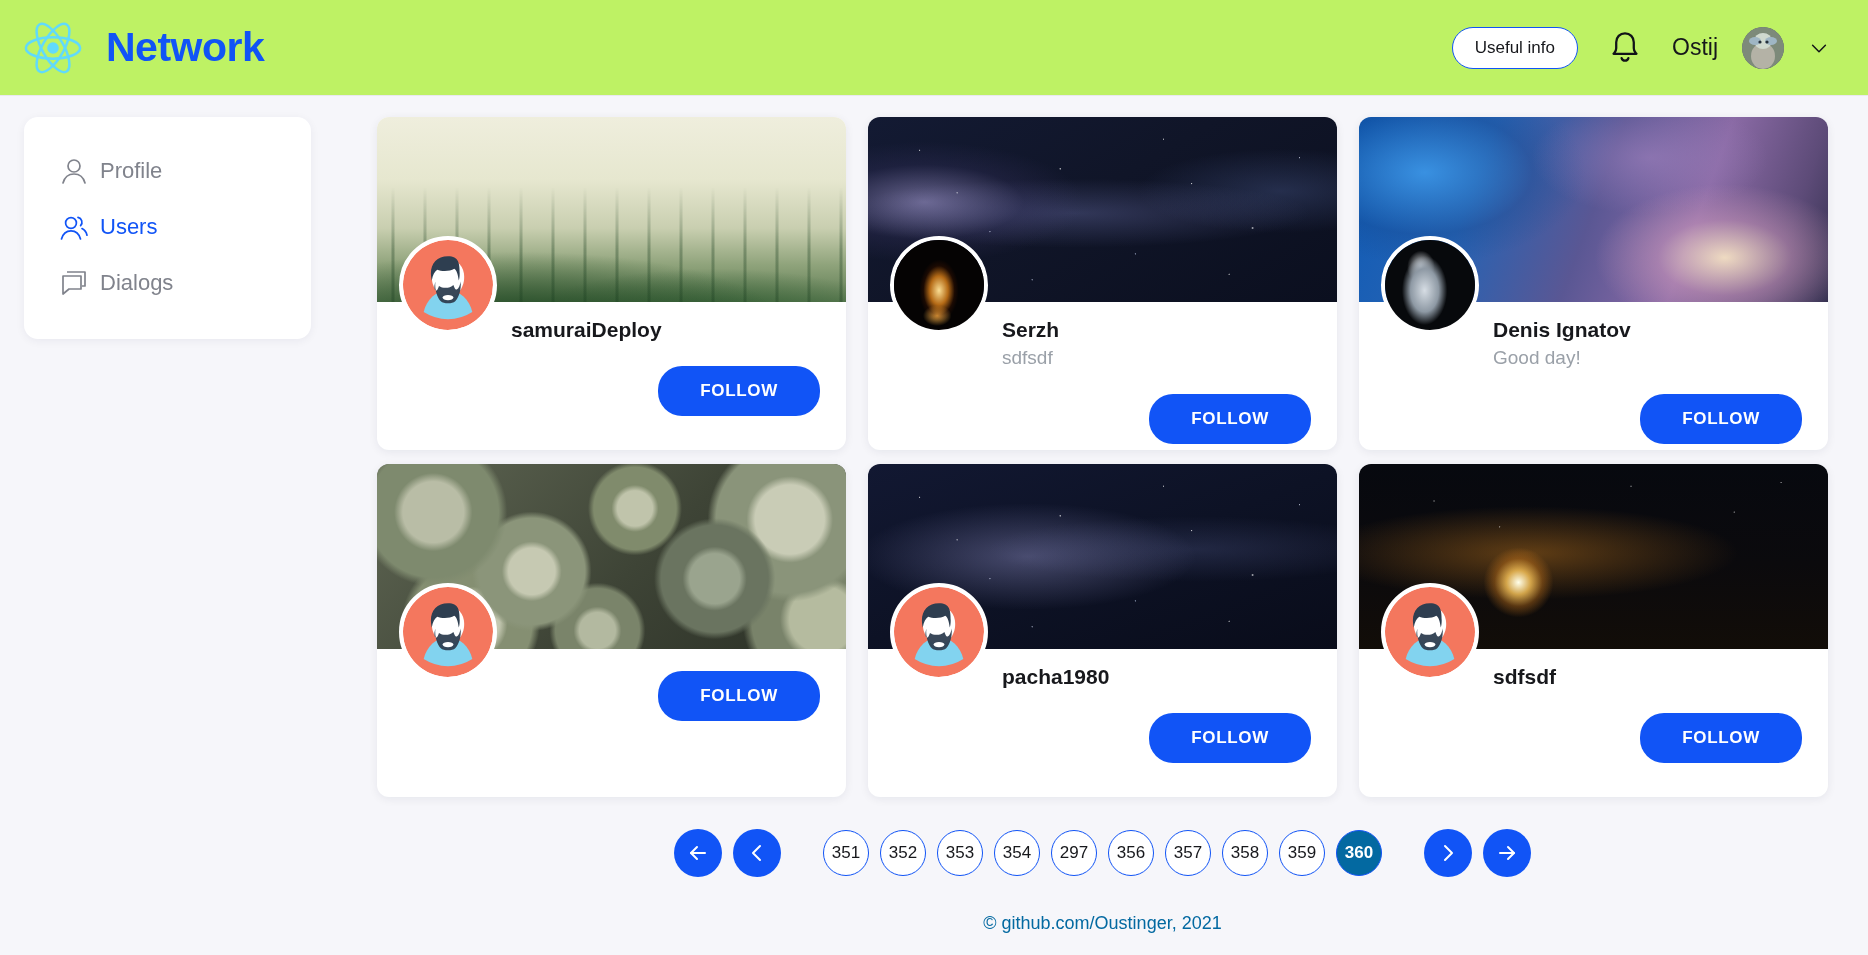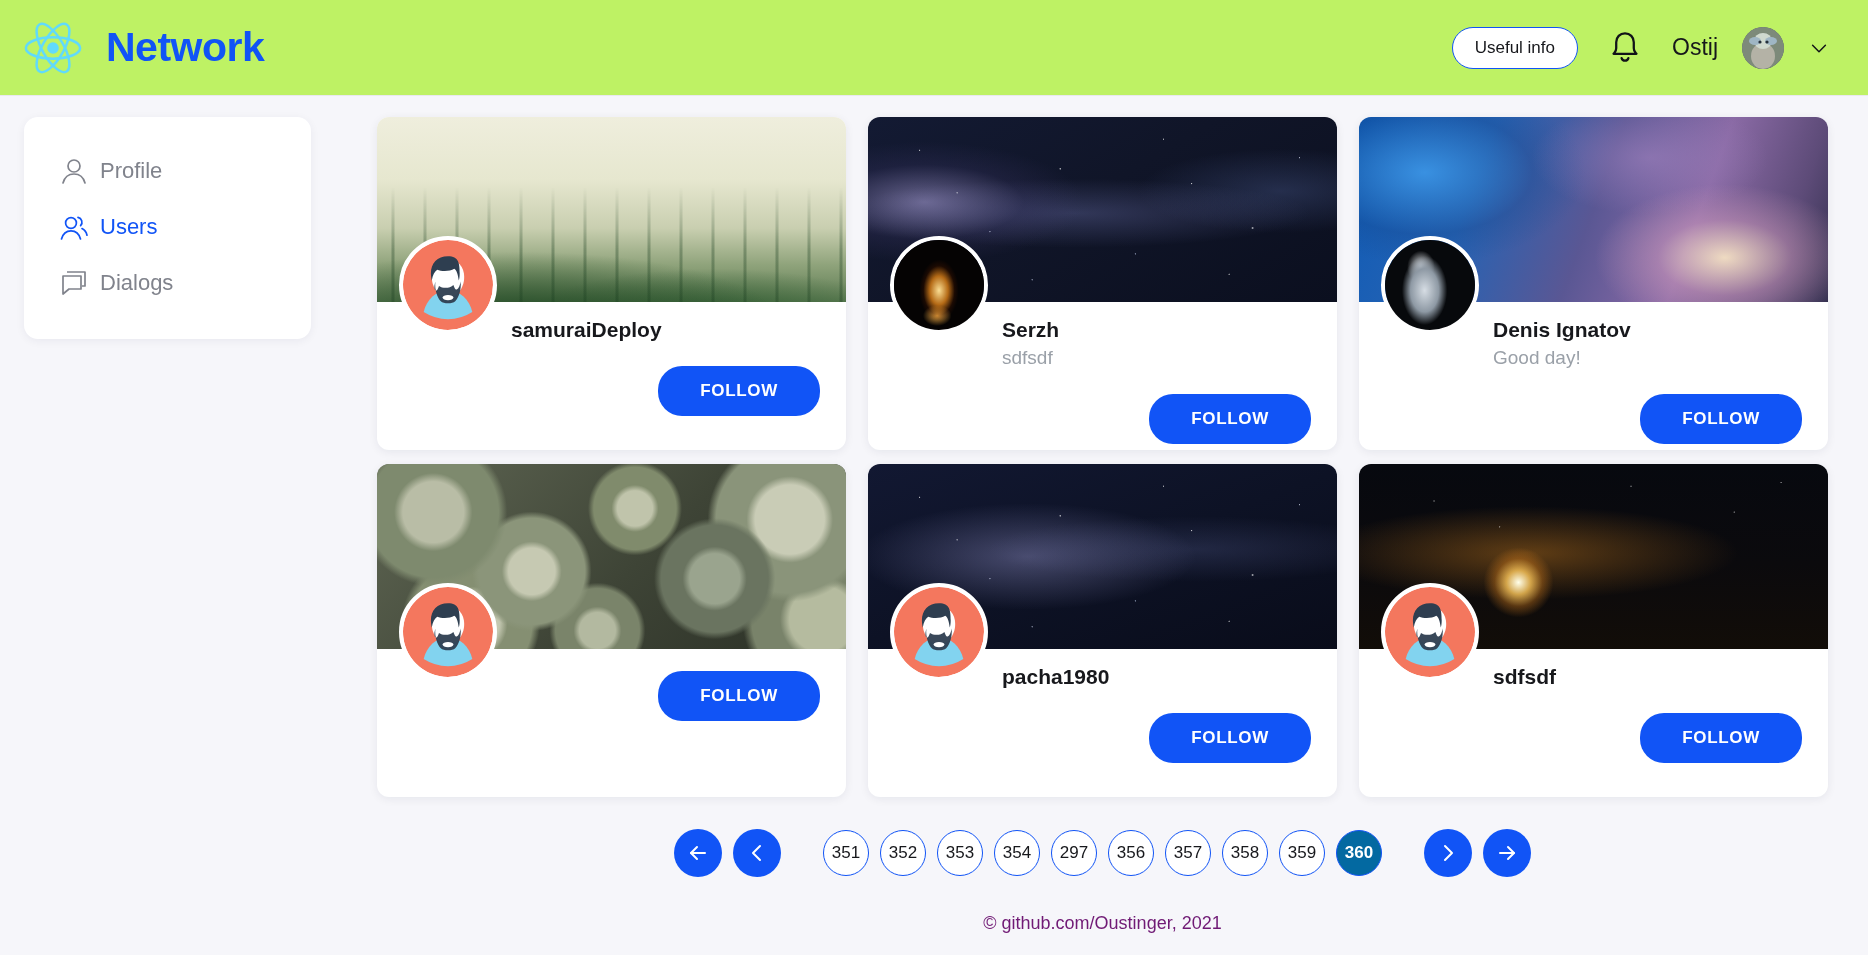--- a/index.html
+++ b/index.html
@@ -229,21 +229,21 @@
     font-size: 17px;
     display: flex; align-items: center; justify-content: center;
     cursor: pointer;
   }
   .pg-num.active { background: #0369a1; color: #fff; border-color: #1154f6; font-weight: bold; }
 
   .footer {
     text-align: center;
     margin-top: 36px;
     font-size: 18px;
-    color: #701a75;
+    color: #0369a1;
   }
 </style>
 </head>
 <body>
 
 <div class="header">
   <div class="brand">
     <span class="brand-logo">
       <svg viewBox="0 0 64 64" class="brand-logo">
         <circle cx="32" cy="32" r="6" fill="#61dafb"></circle>

